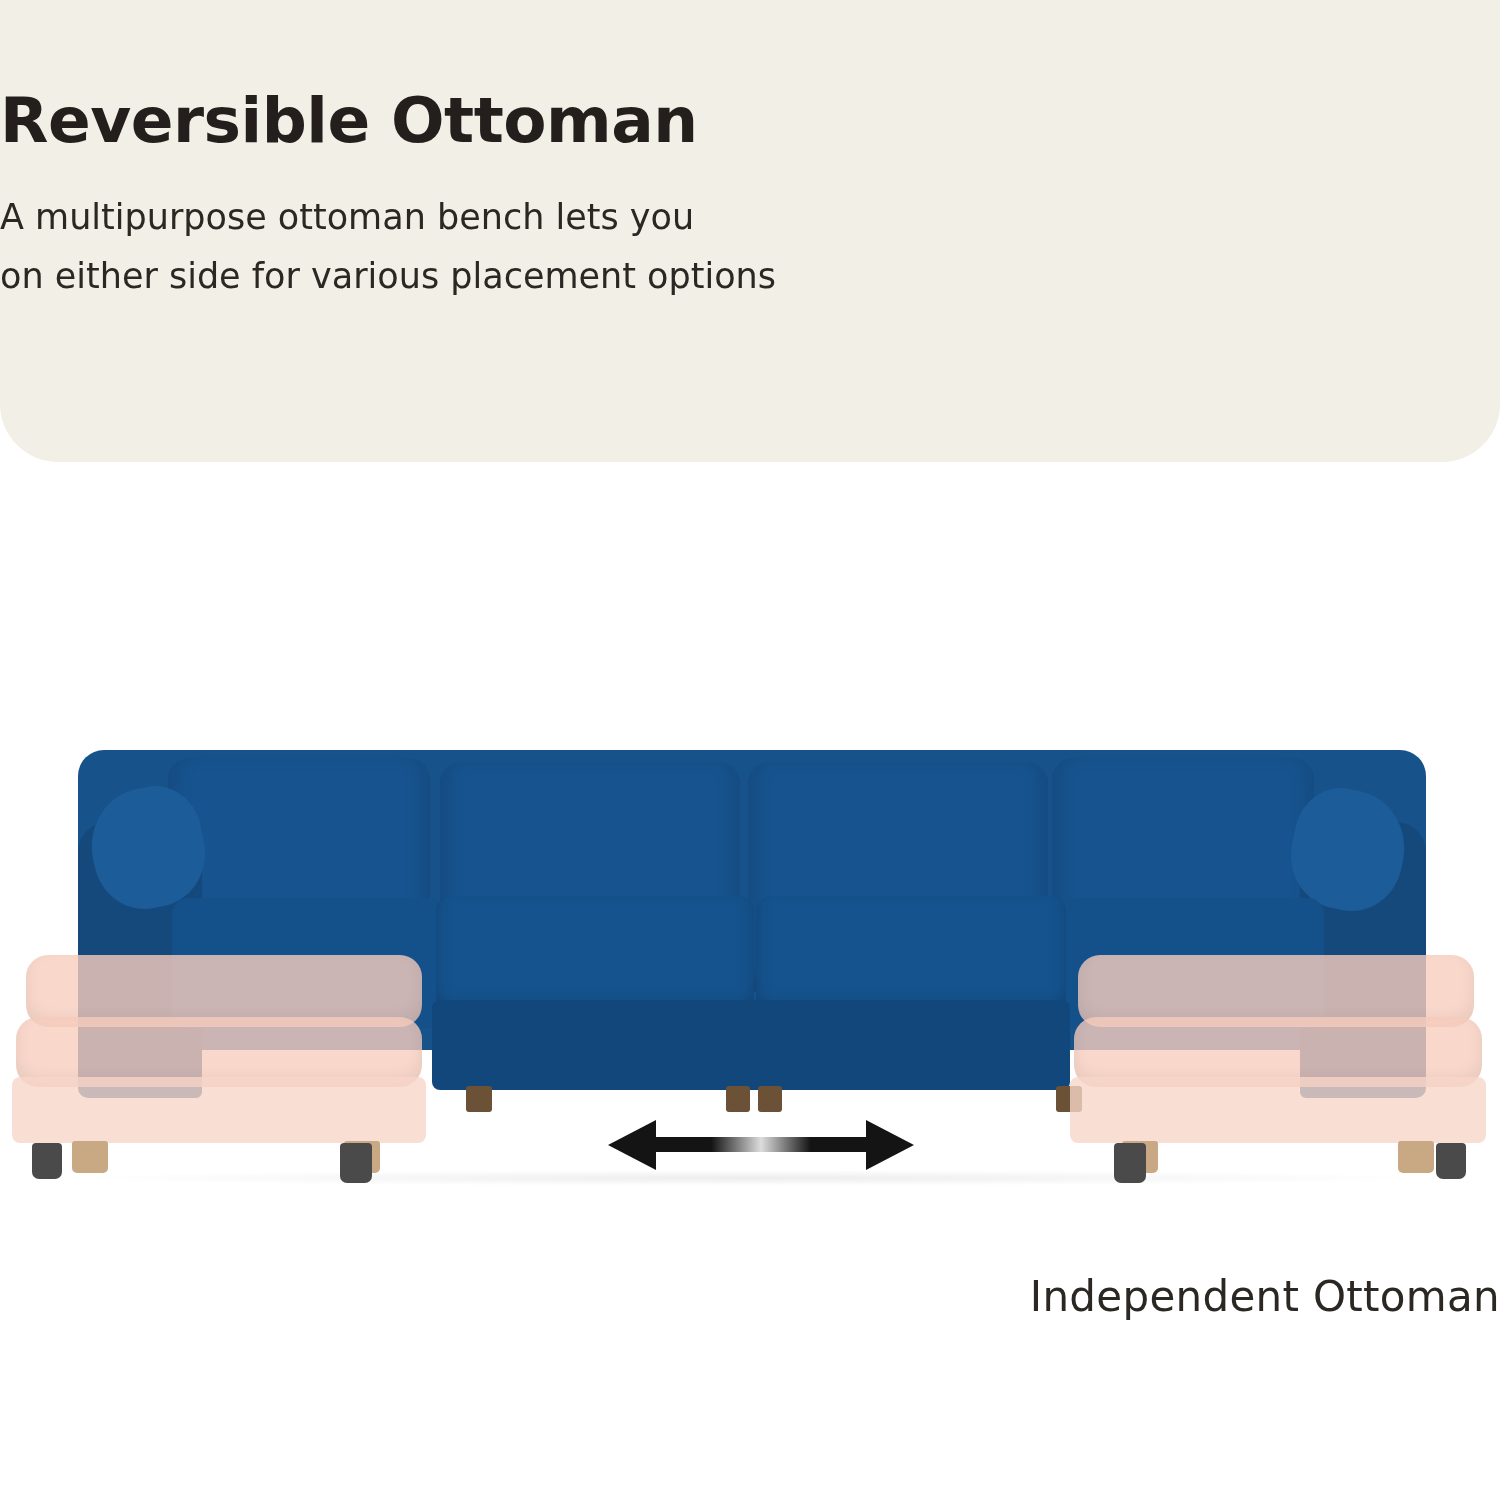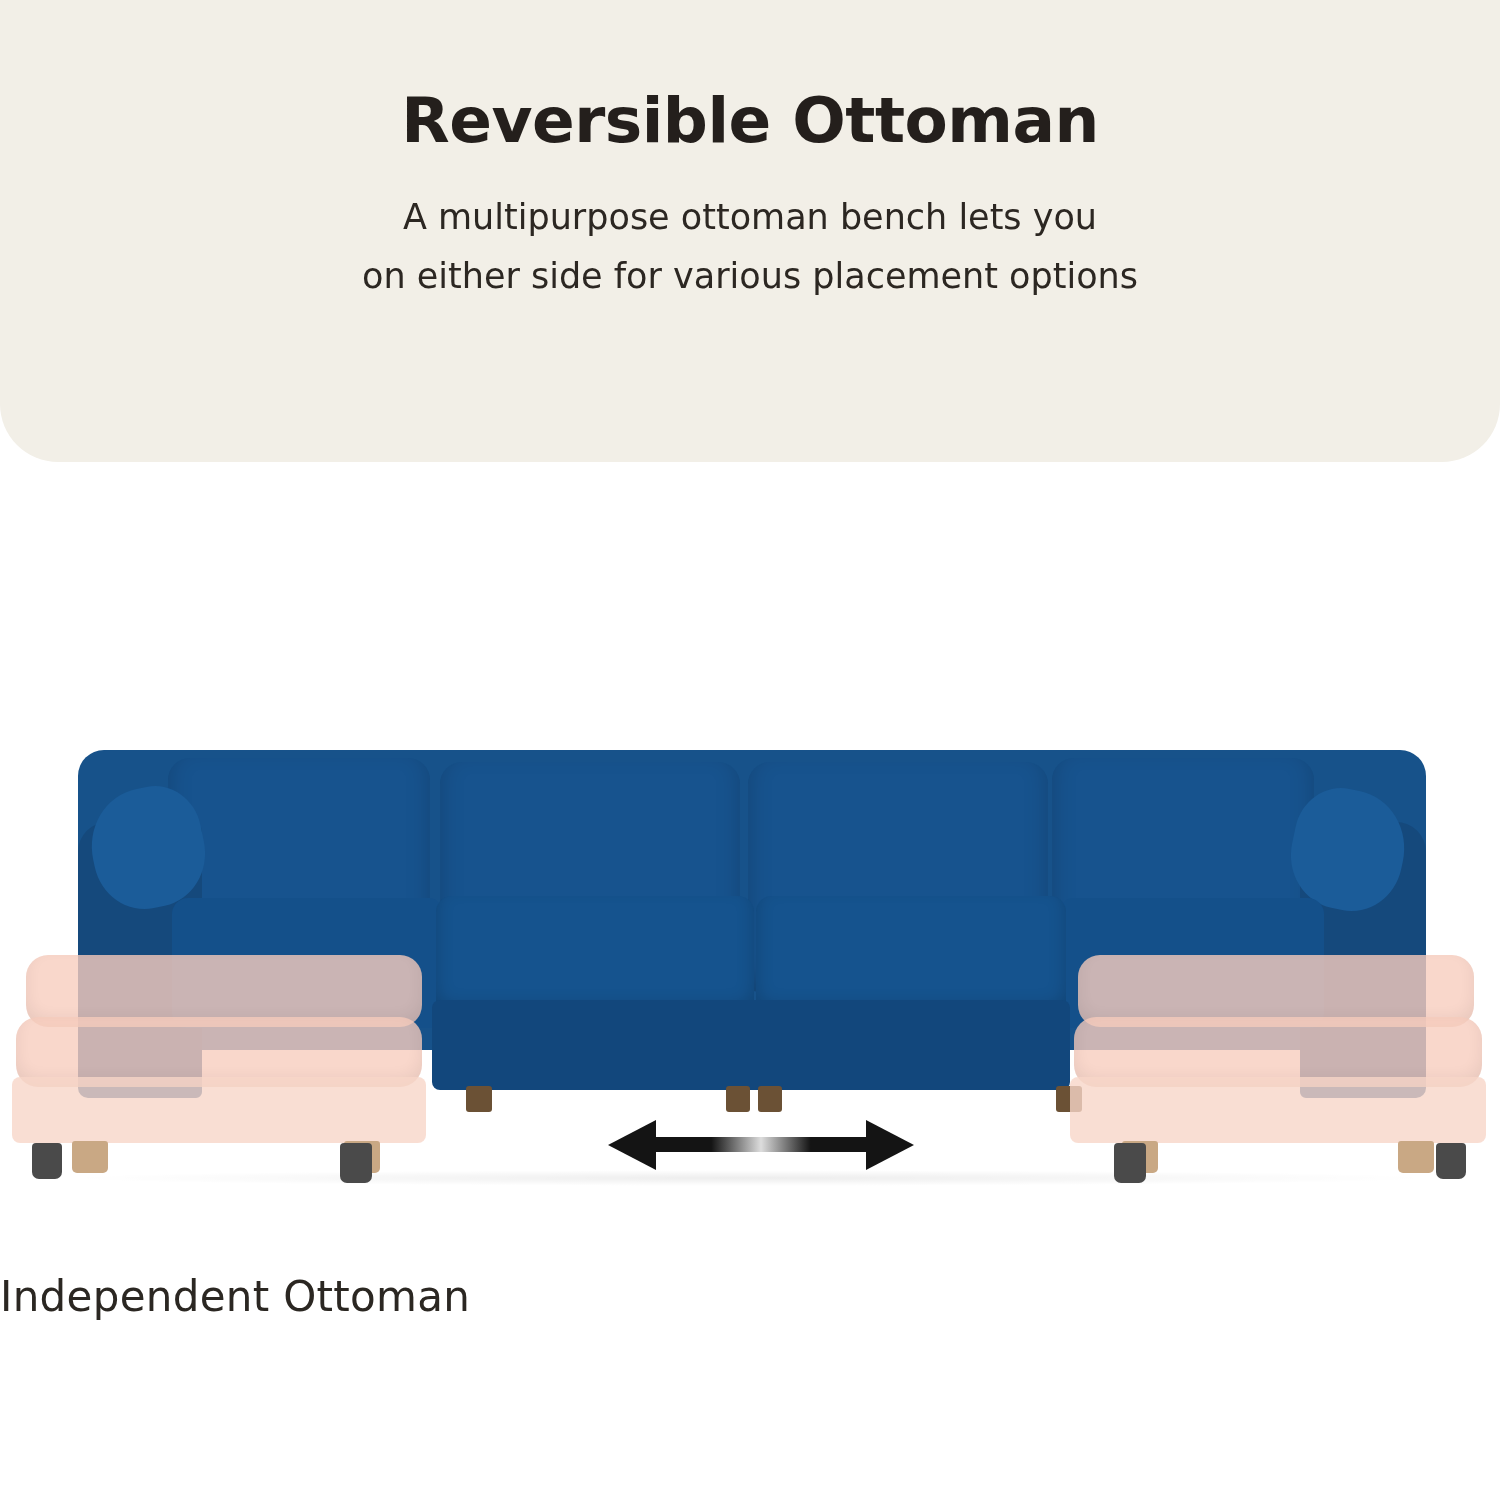--- a/index.html
+++ b/index.html
@@ -25,21 +25,21 @@
     background: #f2efe7;
     border-bottom-left-radius: 58px;
     border-bottom-right-radius: 58px;
     box-sizing: border-box;
   }
   .banner-inner {
     position: absolute;
     left: 0;
     right: 0;
     top: 0;
-    text-align: center;
+    text-align: left;
   }
   .banner-title {
     margin-top: 86px;
     font-size: 63px;
     font-weight: bold;
     color: #241f1c;
     letter-spacing: -0.5px;
     line-height: 1.1;
   }
   .banner-sub {
@@ -50,21 +50,21 @@
     font-weight: 400;
   }
   .banner-sub .ln { display: block; margin-top: 9px; }
 
   
   .caption {
     position: absolute;
     left: 0;
     right: 0;
     top: 1272px;
-    text-align: left;
+    text-align: right;
     font-size: 42px;
     color: #2b2722;
     letter-spacing: 0.3px;
   }
 
   
   .scene {
     position: absolute;
     left: 0;
     top: 700px;

